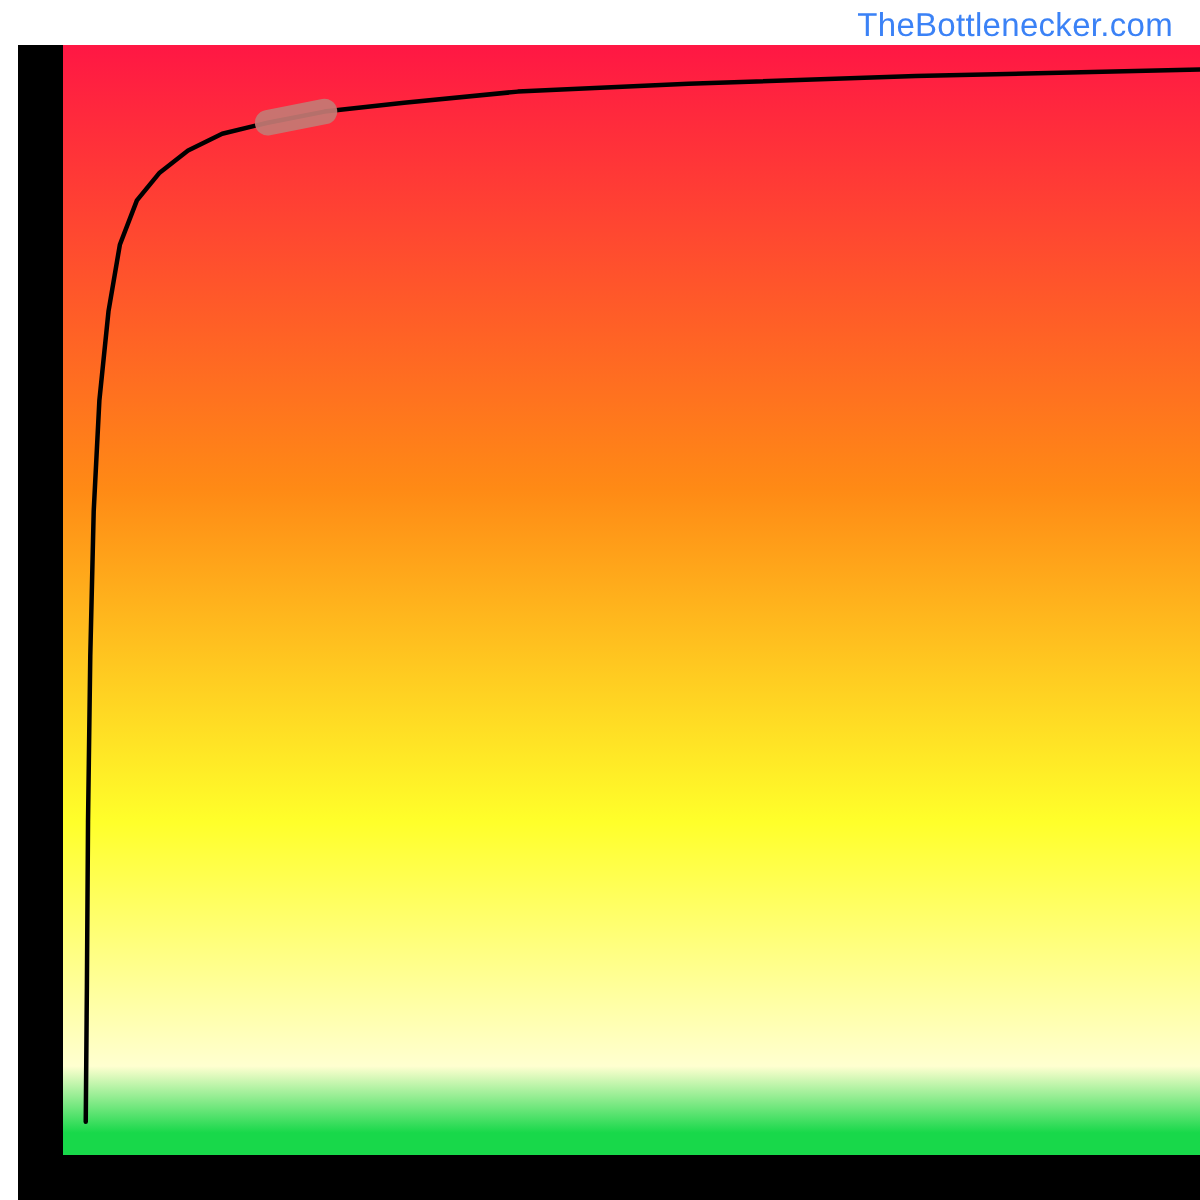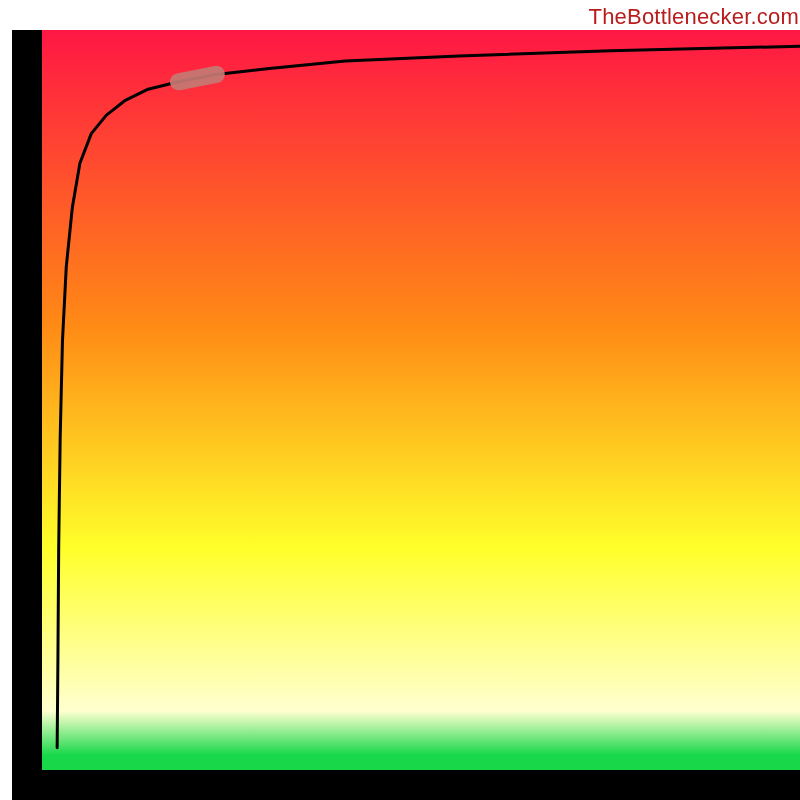--- a/index.html
+++ b/index.html
@@ -14,25 +14,25 @@
     position: relative;
     width: 800px;
     height: 800px;
   }
   svg {
     display: block;
   }
   .attribution {
     position: absolute;
     top: 4px;
-    right: 1px;
+    right: 18px;
     font-family: Arial, Helvetica, sans-serif;
     font-size: 22px;
     font-weight: 500;
-    color: #b91c1c;
+    color: #3b82f6;
     letter-spacing: 0.2px;
   }
 </style>
 </head>
 <body>
 <div class="wrap">
 
 <svg id="chart-svg" width="800" height="800" viewBox="0 0 800 800">
   <defs>
     <linearGradient id="bg-grad" x1="0" y1="0" x2="0" y2="1">

